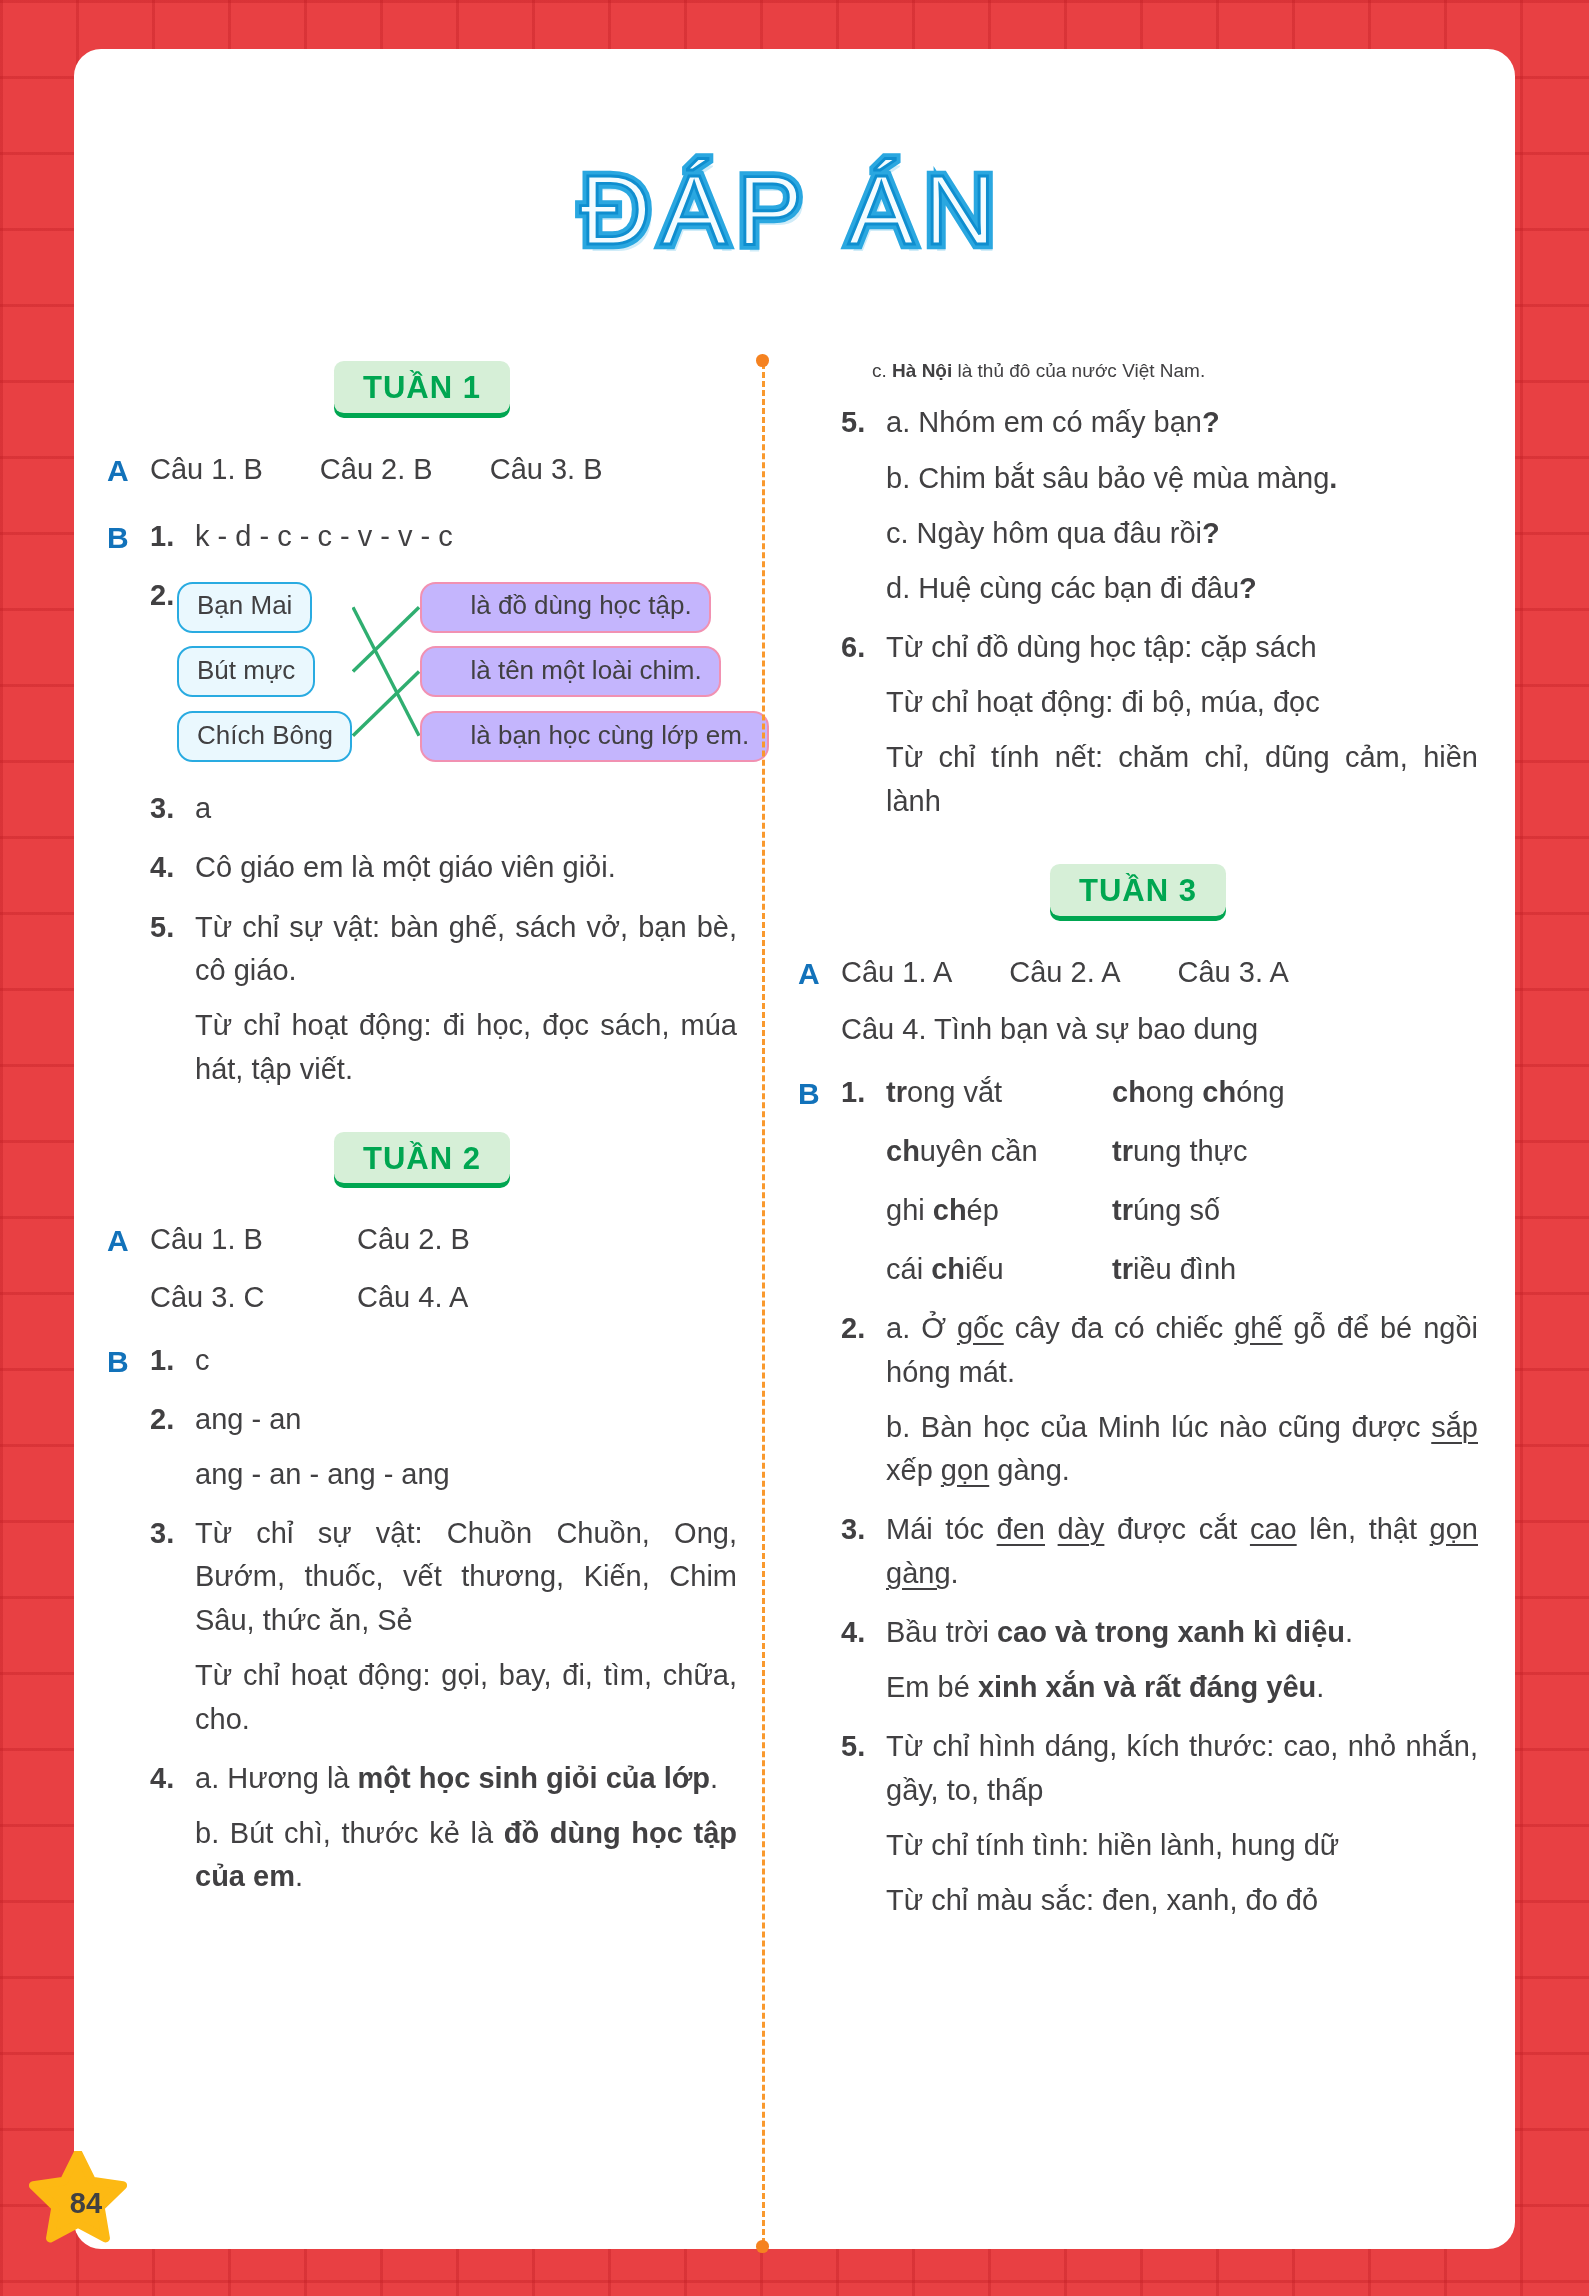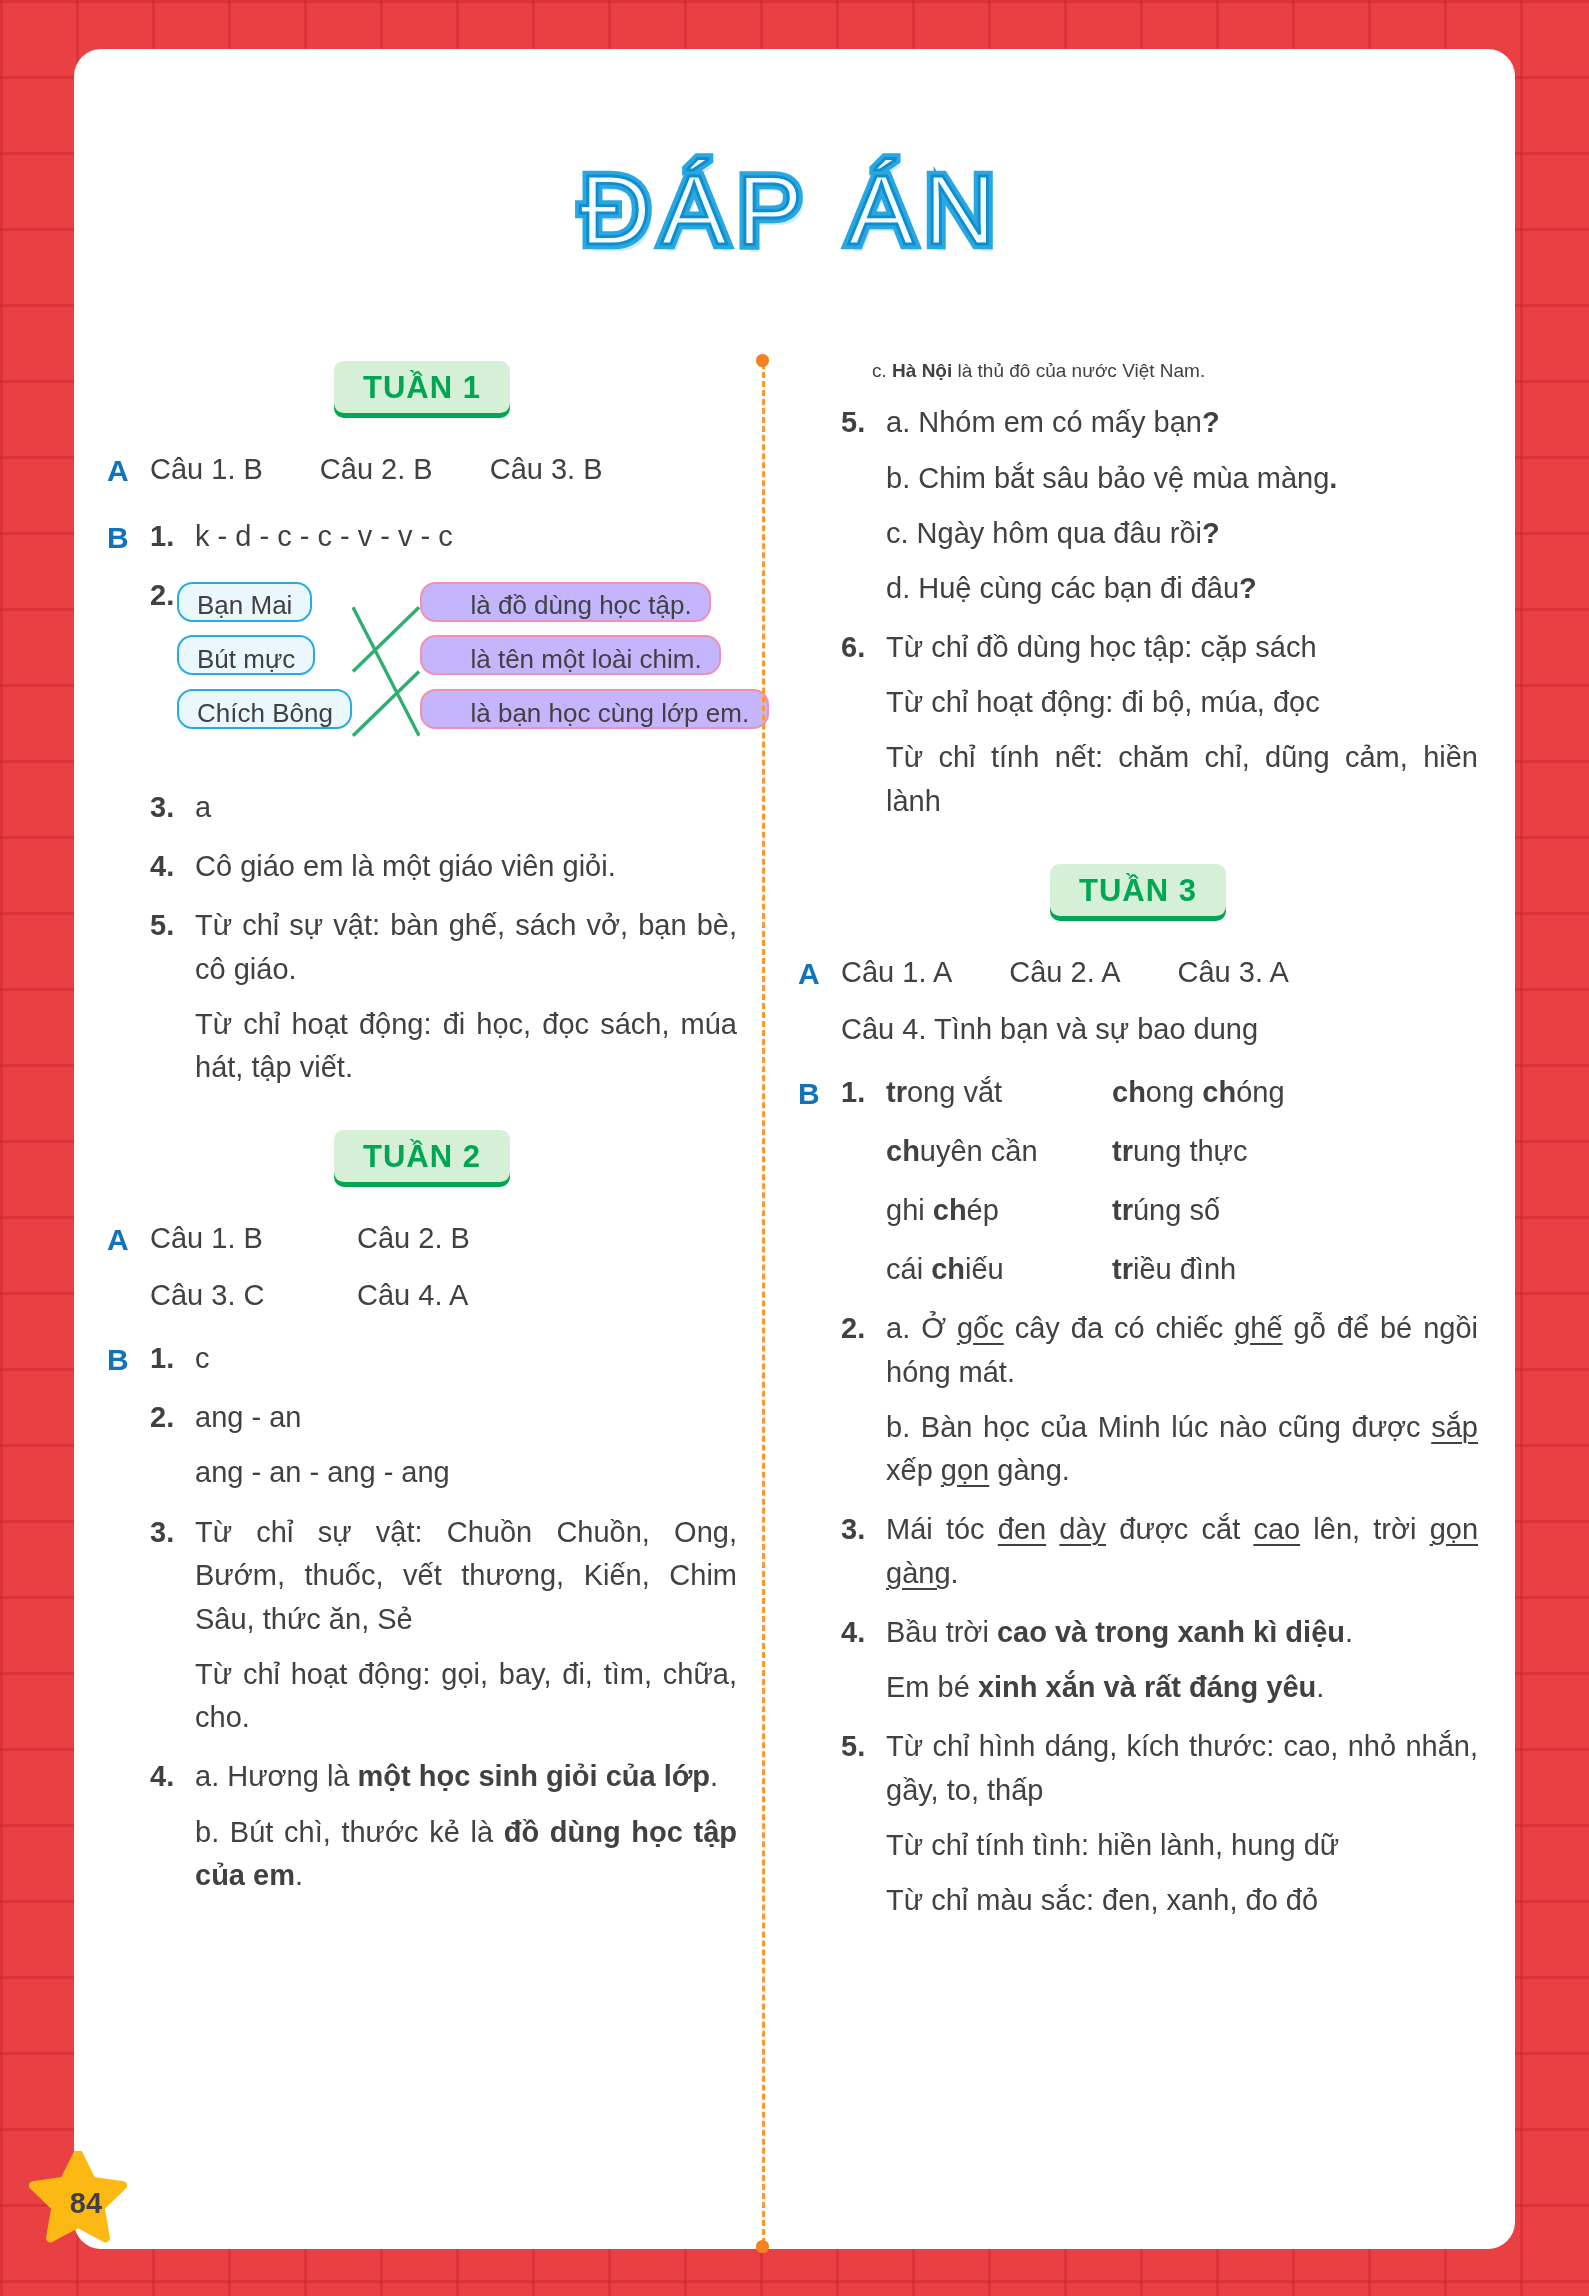--- a/index.html
+++ b/index.html
@@ -86,21 +86,21 @@
   .u { text-decoration: underline; text-decoration-thickness: 2.4px; text-underline-offset: 4.9px; }
   .hang { padding-left: 51px; text-indent: -51px; }
   .cpara { margin: 0 0 15.6px 31px; font-size: 19px; line-height: 1.5; text-align: justify; }
 
   .pairs { display: grid; grid-template-columns: 226px 1fr; row-gap: 15.6px; text-align: left; }
 
   
   .match { display: flex; align-items: flex-start; margin: 7.8px 0 9.8px -17.6px; }
   .mcol { display: flex; flex-direction: column; gap: 13.7px; }
   .mbox {
-    height: 40px; line-height: 33px;
+    height: 51px; line-height: 33px;
     border-radius: 15.6px; padding: 5.9px 17.6px;
     font-size: 26px; white-space: nowrap;
     align-self: flex-start;
   }
   .mleft .mbox { border: 2.9px solid #29abe1; background: #eaf8fe; }
   .mright .mbox { border: 2.9px solid #f191b2; background: #c4b5fd; padding-left: 48px; }
   .msvg { width: 68px; height: 179px; flex-shrink: 0; }
   .msvg line { stroke: #2fae70; stroke-width: 3.5; }
 
   
@@ -330,21 +330,21 @@
             <span class="inum">2.</span>
             <div class="ibody">
               <p><span>a. Ở </span><span class="u">gốc</span><span> cây đa có chiếc </span><span class="u">ghế</span><span> gỗ để bé ngồi hóng mát.</span></p>
               <p class="caption-line"><span>b. Bàn học của Minh lúc nào cũng được </span><span class="u">sắp</span><span> xếp </span><span class="u">gọn</span><span> gàng.</span></p>
             </div>
           </div>
 
           <div class="item">
             <span class="inum">3.</span>
             <div class="ibody">
-              <p><span>Mái tóc </span><span class="u">đen</span><span> </span><span class="u">dày</span><span> được cắt </span><span class="u">cao</span><span> lên, trời </span><span class="u">gọn gàng</span><span>.</span></p>
+              <p><span>Mái tóc </span><span class="u">đen</span><span> </span><span class="u">dày</span><span> được cắt </span><span class="u">cao</span><span> lên, thật </span><span class="u">gọn gàng</span><span>.</span></p>
             </div>
           </div>
 
           <div class="item">
             <span class="inum">4.</span>
             <div class="ibody">
               <p><span>Bầu trời </span><span class="b">cao và trong xanh kì diệu</span><span>.</span></p>
               <p class="caption-line"><span>Em bé </span><span class="b">xinh xắn và rất đáng yêu</span><span>.</span></p>
             </div>
           </div>

